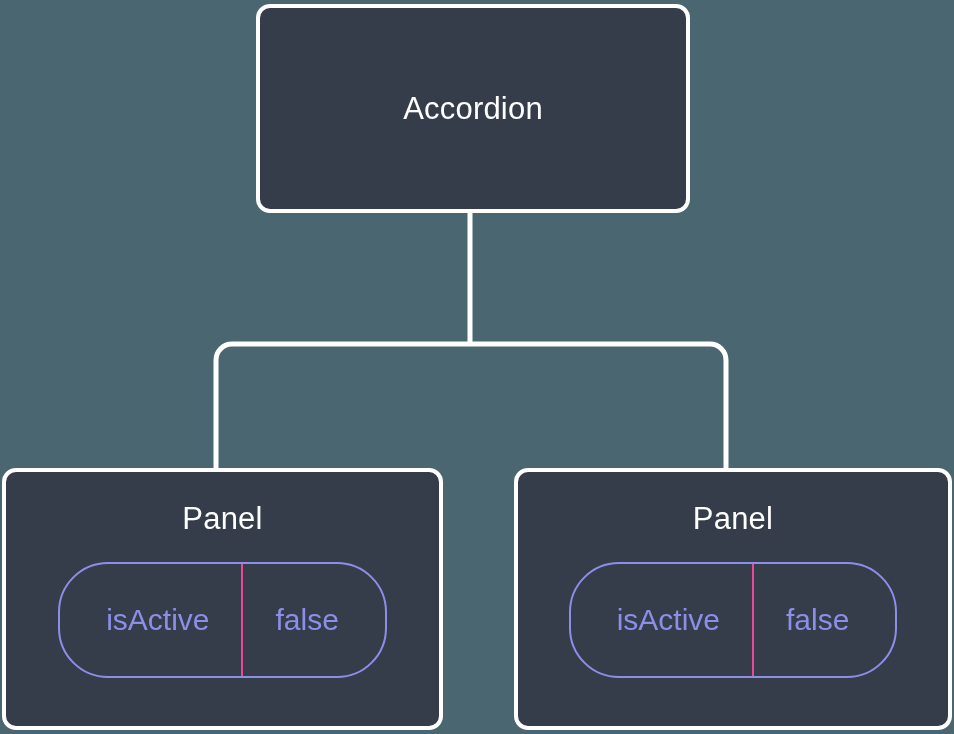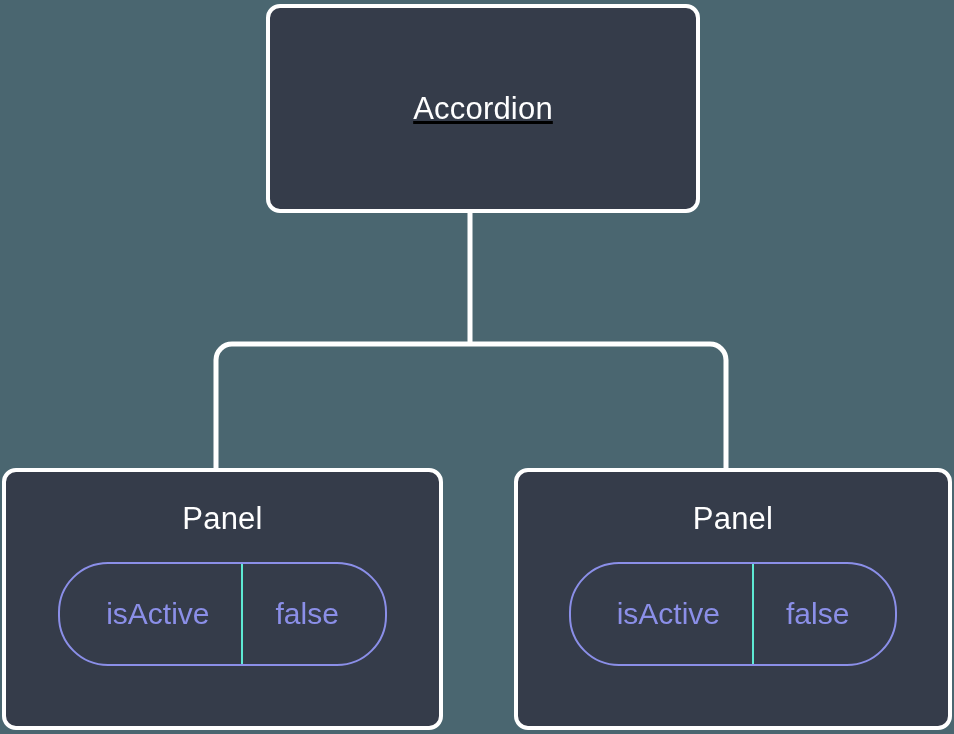--- a/index.html
+++ b/index.html
@@ -58,25 +58,24 @@
     letter-spacing: 0.2px;
     white-space: nowrap;
   }
 
   .node-leaf .node-title {
     margin-top: 28px;
   }
 
   
   #node-accordion {
-    left: 266px;
+    left: 256px;
     top: 4px;
     width: 434px;
     height: 209px;
-    text-decoration: underline;
   }
 
   #node-panel-0 {
     left: 2px;
     top: 468px;
     width: 441px;
     height: 262px;
   }
 
   #node-panel-1 {
@@ -85,21 +84,21 @@
     width: 438px;
     height: 262px;
   }
 
   
   .state-pill {
     margin-top: 25px;
     display: flex;
     align-items: stretch;
     box-sizing: border-box;
-    height: 104px;
+    height: 116px;
     border: 2px solid #8b8fe8;
     border-radius: 50px;
     overflow: hidden;
   }
 
   .pill-key,
   .pill-value {
     display: flex;
     align-items: center;
     justify-content: center;
@@ -109,21 +108,21 @@
     white-space: nowrap;
     box-sizing: border-box;
   }
 
   .pill-key {
     padding: 0 32px 0 46px;
   }
 
   .pill-value {
     padding: 0 46px 0 32px;
-    border-left: 2px solid #5eead4;
+    border-left: 2px solid #ec4899;
   }
 </style>
 </head>
 <body>
 
 <div id="tree-canvas">
 
   <svg id="connector-layer" viewBox="0 0 954 734" width="954" height="734" fill="none" xmlns="http://www.w3.org/2000/svg">
     <path d="M470 211 V 344" stroke="#ffffff" stroke-width="5" stroke-linecap="butt"></path>
     <path d="M470 344 H 232 a16 16 0 0 0 -16 16 V 470" stroke="#ffffff" stroke-width="5" stroke-linecap="butt"></path>

